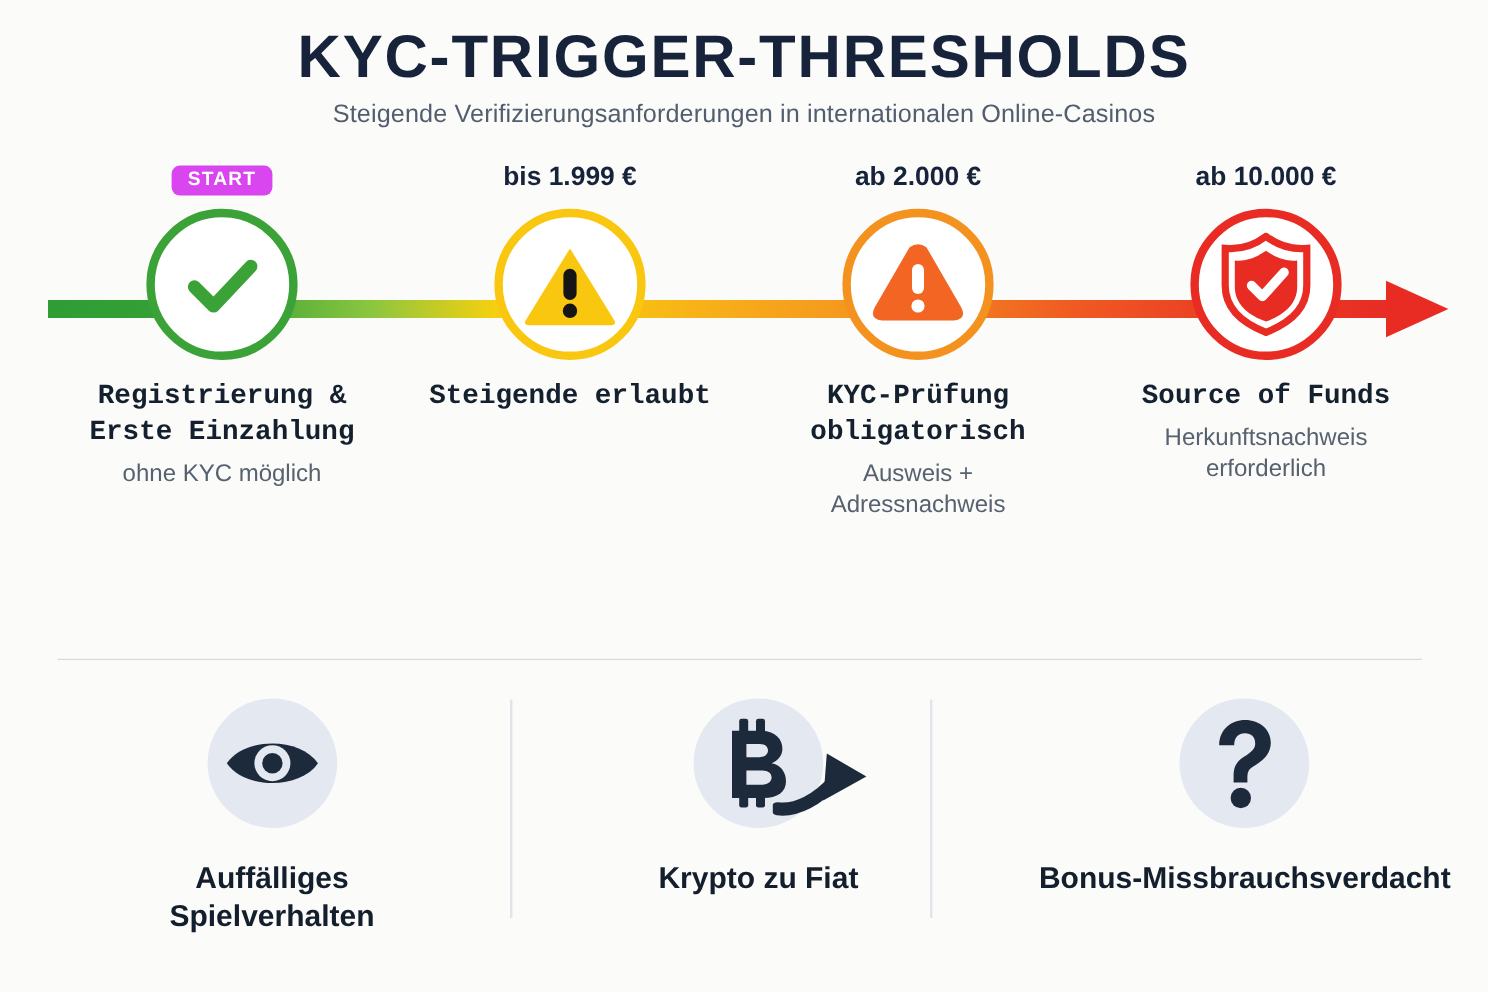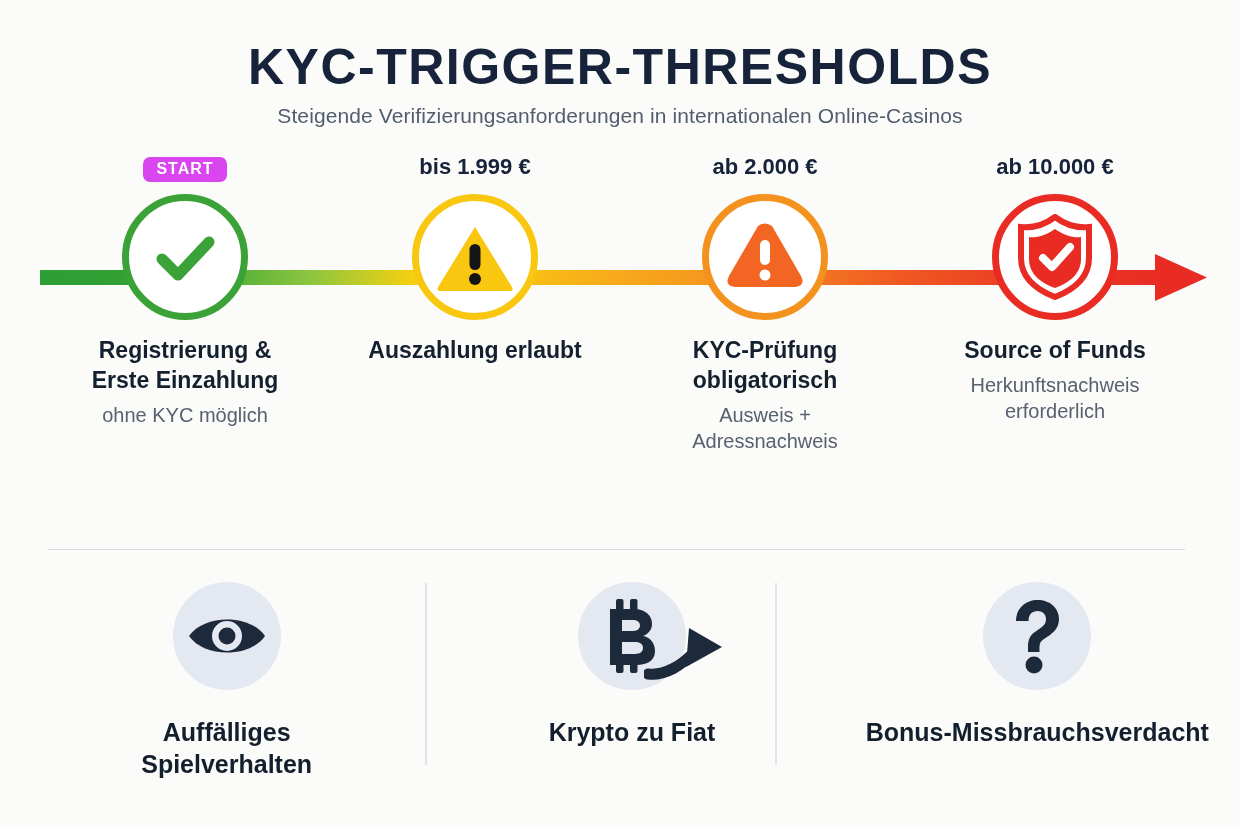--- a/index.html
+++ b/index.html
@@ -10,21 +10,21 @@
   }
   body {
     background: #fbfbfa;
     font-family: "Liberation Sans", sans-serif;
     color: #1b2430;
     position: relative;
   }
 
   
   .header {
-    padding-top: 40px;
+    padding-top: 20px;
     text-align: center;
   }
   .title {
     font-size: 50px;
     font-weight: 700;
     letter-spacing: 1.5px;
     color: #16233a;
     line-height: 1.08;
     font-family: "Liberation Sans", sans-serif;
   }
@@ -105,20 +105,21 @@
     margin-top: 16px;
     text-align: center;
     width: 290px;
   }
   .nt-title {
     font-size: 23px;
     font-weight: 700;
     color: #15202f;
     line-height: 1.3;
     white-space: pre-line;
+    font-family: Liberation Mono, monospace;
   }
   .nt-sub {
     margin-top: 6px;
     font-size: 20px;
     font-weight: 400;
     color: #57616f;
     line-height: 1.32;
     white-space: pre-line;
   }
 
@@ -236,21 +237,21 @@
     <div class="node">
       <div class="cap">bis 1.999 €</div>
       <div class="ring yellow">
         <svg width="82" height="76" viewBox="0 0 82 76">
           <path d="M41 8 L78 68 Q80 72 75 72 L7 72 Q2 72 4 68 Z" fill="#f9c710"></path>
           <rect x="35.5" y="25" width="11" height="26" rx="5.5" fill="#151515"></rect>
           <circle cx="41" cy="60" r="6" fill="#151515"></circle>
         </svg>
       </div>
       <div class="node-text">
-        <div class="nt-title">Auszahlung erlaubt</div>
+        <div class="nt-title">Steigende erlaubt</div>
       </div>
     </div>
 
     <div class="node">
       <div class="cap">ab 2.000 €</div>
       <div class="ring orange">
         <svg width="82" height="74" viewBox="0 0 82 74">
           <path d="M34 6 Q41 1 48 6 L77 56 Q82 66 71 67 L11 67 Q0 66 5 56 Z" fill="#f26522"></path>
           <rect x="36" y="20" width="10" height="25" rx="5" fill="#ffffff"></rect>
           <circle cx="41" cy="55" r="5.5" fill="#ffffff"></circle>

